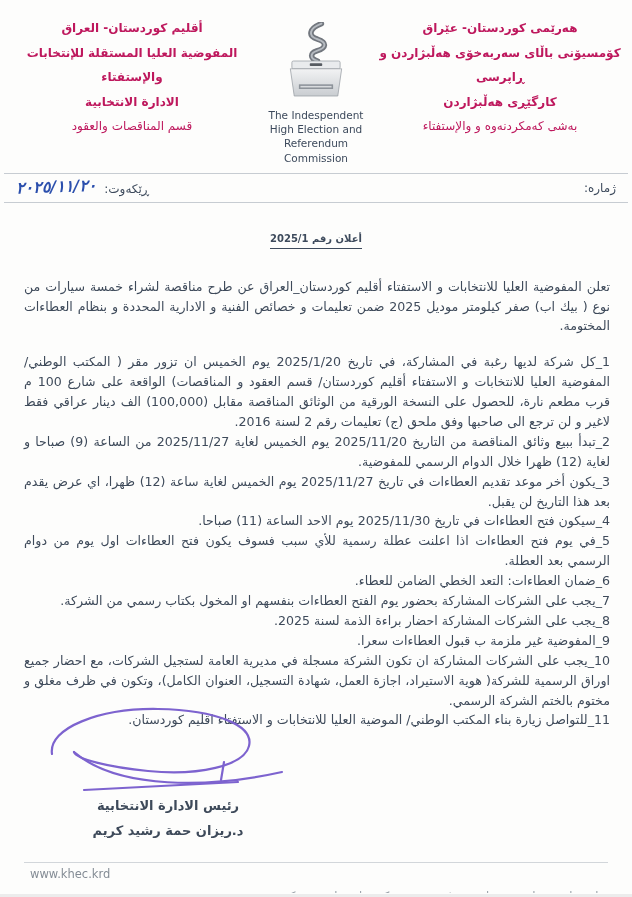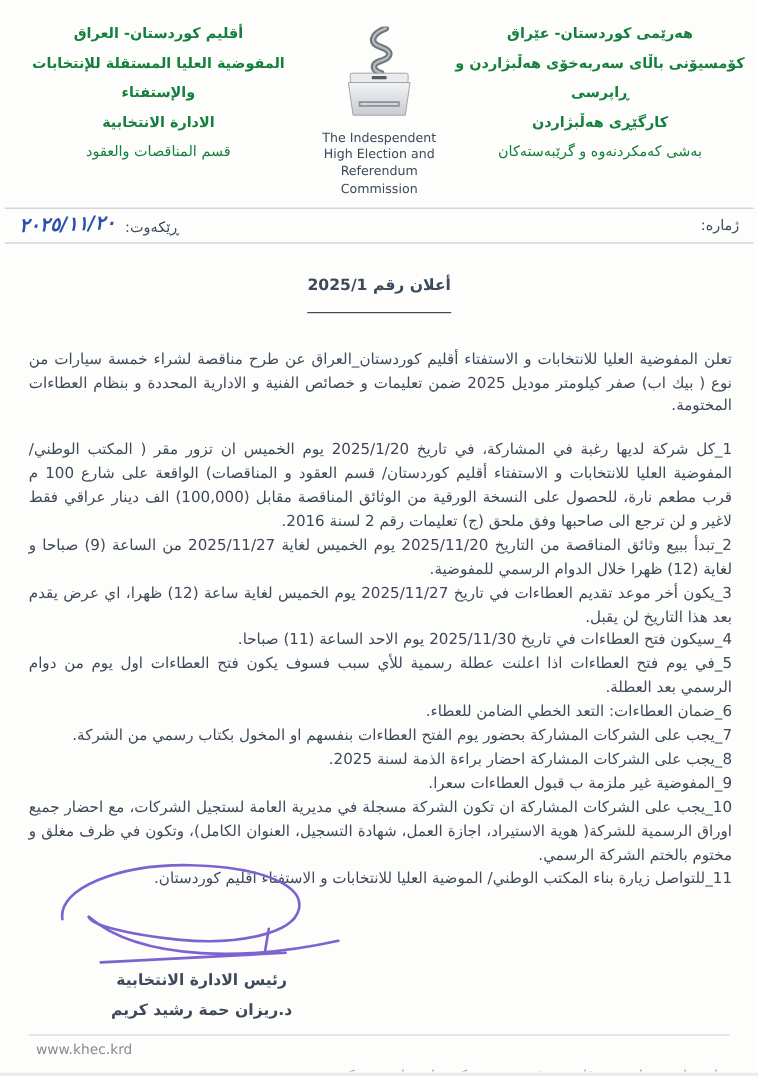--- a/index.html
+++ b/index.html
@@ -9,42 +9,42 @@
     background:#fdfdfc;
     overflow:hidden;
     font-family:"DejaVu Sans",sans-serif;
     color:#3e4a5a;
   }
   
   .header{
     display:flex;justify-content:space-between;align-items:flex-start;
     padding:16px 6px 0 6px;
   }
-  .hdr-block{width:252px;text-align:center;direction:rtl;font-size:12px;line-height:2.05;color:#15803d;}
+  .hdr-block{width:252px;text-align:center;direction:rtl;font-size:12px;line-height:2.05;color:#be185d;}
   .hdr-block .l1,.hdr-block .l2,.hdr-block .l3{font-weight:bold;}
   .hdr-block .l4{font-weight:normal;}
   .hdr-center{width:116px;text-align:center;padding-top:6px;}
   .org-en{font-size:10.5px;line-height:1.35;color:#3d4a5c;margin-top:4px;}
   
   .rule{border-top:1px solid #c7ccd2;margin:0 4px;}
   .rule.top{margin-top:8px;}
   .meta-row{
     direction:rtl;display:flex;justify-content:space-between;align-items:center;
     padding:2px 16px;height:24px;font-size:12px;color:#3d4a5c;
   }
   .handwritten-date{
     display:inline-block;color:#2b4fad;font-size:16px;font-weight:bold;
     font-style:italic;transform:rotate(-2deg) translateY(-1px);letter-spacing:2px;
     margin-inline-start:4px;
   }
   
   .title-wrap{text-align:center;margin-top:24px;direction:rtl;}
   .doc-title{
-    display:inline-block;font-size:13px;font-weight:bold;color:#3d4a5c;
-    border-bottom:1.5px solid #3d4a5c;padding-bottom:14px;
+    display:inline-block;font-size:10px;font-weight:bold;color:#3d4a5c;
+    border-bottom:1.5px solid #3d4a5c;padding-bottom:4px;
   }
   
   .body-text{
     direction:rtl;text-align:justify;text-align-last:right;
     padding:0 22px 0 24px;font-size:12.6px;line-height:1.58;color:#3e4a5a;
   }
   .intro{margin-top:28px;margin-bottom:16px;}
   .item{margin:0;}
   .item .num{font-weight:normal;}
   
@@ -101,21 +101,21 @@
         <div>The Indespendent</div>
         <div>High Election and</div>
         <div>Referendum Commission</div>
       </div>
     </div>
 
     <div class="hdr-block">
       <div class="l1">هەرێمی کوردستان- عێراق</div>
       <div class="l2">کۆمسیۆنی باڵای سەربەخۆی هەڵبژاردن و ڕاپرسی</div>
       <div class="l3">کارگێڕی هەڵبژاردن</div>
-      <div class="l4">بەشی کەمکردنەوە و گرێبەستەکان</div>
+      <div class="l4">بەشی کەمکردنەوە و والإستفتاء</div>
     </div>
   </div>
 
   <div class="rule top"></div>
   <div class="meta-row">
     <span>ژمارە:</span>
     <span>
       <span>ڕێکەوت:</span>
       <span class="handwritten-date">٢٠٢٥/١١/٢٠</span>
     </span>

